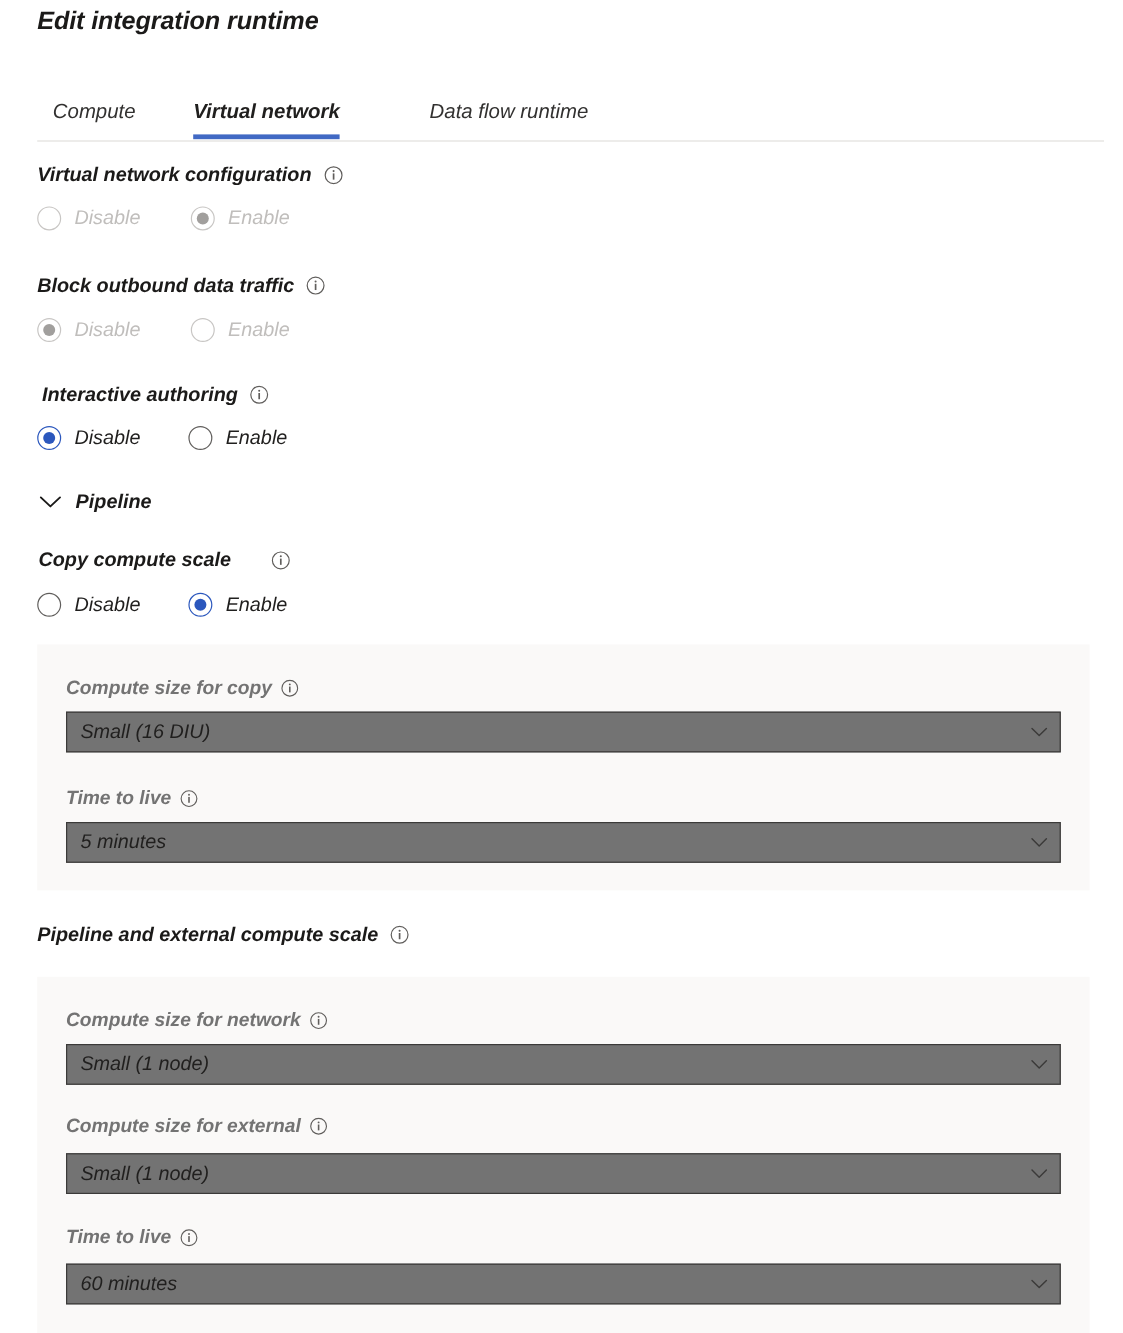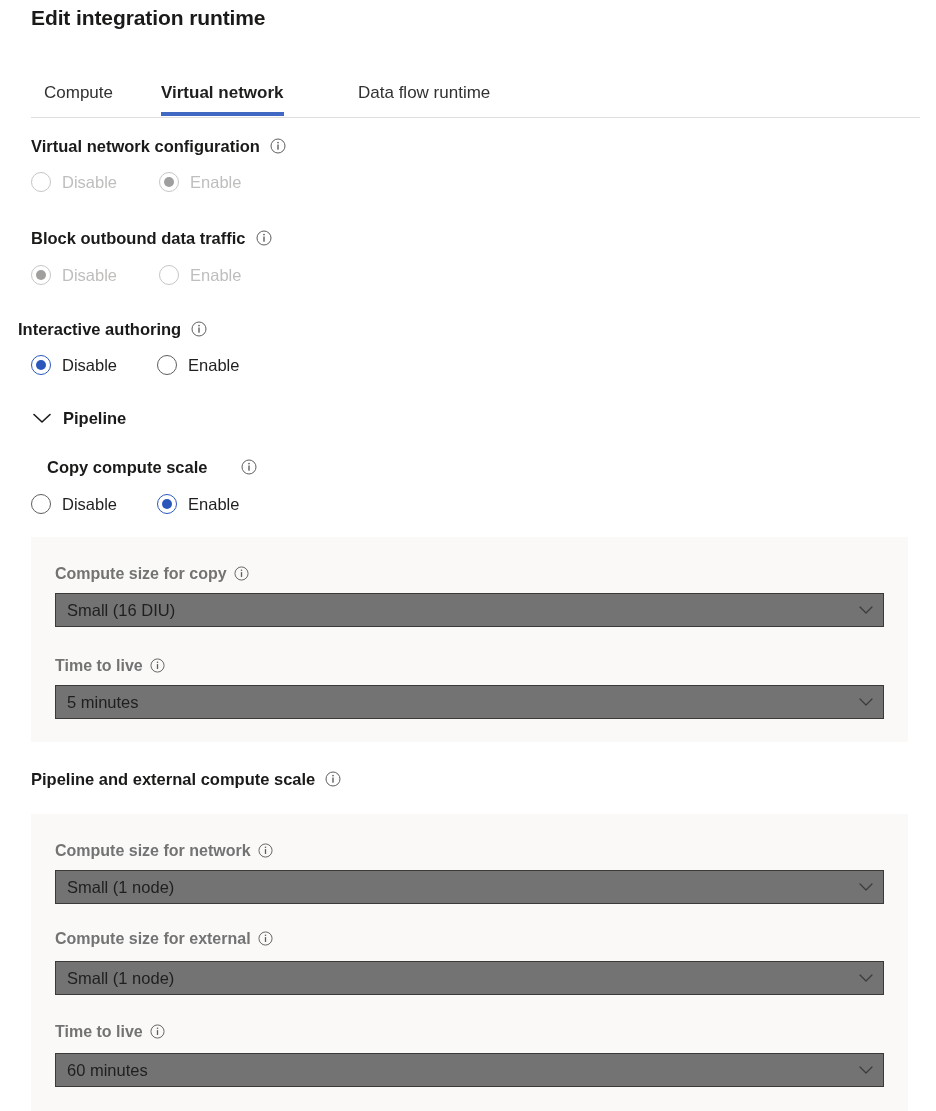--- a/index.html
+++ b/index.html
@@ -4,21 +4,21 @@
 <style>
   * { box-sizing: border-box; }
   html, body {
     margin: 0; padding: 0;
     width: 936px; height: 1111px;
     background: #ffffff;
     font-family: "Liberation Sans", sans-serif;
     color: #201f1e;
     overflow: hidden;
   }
-  .page { position: relative; width: 936px; height: 832px; }
+  .page { position: relative; width: 936px; height: 832px; font-style: italic; }
 
   
   .page-title {
     position: absolute;
     left: 31px; top: 6px;
     font-size: 21px;
     font-weight: 700;
     letter-spacing: -0.1px;
     color: #1b1a19;
   }
@@ -237,21 +237,21 @@
     <div class="radio-opt" style="margin-right:42px;">
       <span class="radio-mark dis checked"></span>
       <span class="radio-text dis">Disable</span>
     </div>
     <div class="radio-opt">
       <span class="radio-mark dis"></span>
       <span class="radio-text dis">Enable</span>
     </div>
   </div>
 
-  <div class="field-label abs" style="left:18px; top:320px;">
+  <div class="field-label abs" style="left:35px; top:320px;">
     <span>Interactive authoring</span>
     <span class="info">
       <svg width="16" height="16" viewBox="0 0 16 16">
           <circle cx="8" cy="8" r="7" fill="none" stroke="#605e5c" stroke-width="1"></circle>
           <circle cx="8" cy="4.6" r="0.85" fill="#605e5c"></circle>
           <rect x="7.3" y="6.5" width="1.4" height="5.2" fill="#605e5c"></rect>
         </svg>
     </span>
   </div>
   <div class="radio-row abs" style="left:31px; top:355px;">
@@ -267,21 +267,21 @@
 
   <div class="advanced abs" style="left:31px; top:407px;">
     <span class="chev-wrap">
       <svg width="18" height="11" viewBox="0 0 18 11">
           <path d="M1 1.5 L9 9 L17 1.5" fill="none" stroke="#1b1a19" stroke-width="1.6" stroke-linecap="round" stroke-linejoin="round"></path>
         </svg>
     </span>
     <span class="advanced-label">Pipeline</span>
   </div>
 
-  <div class="field-label abs" style="left:47px; top:458px;gap:24px;">
+  <div class="field-label abs" style="left:32px; top:458px;gap:24px;">
     <span>Copy compute scale</span>
     <span class="info">
       <svg width="16" height="16" viewBox="0 0 16 16">
           <circle cx="8" cy="8" r="7" fill="none" stroke="#605e5c" stroke-width="1"></circle>
           <circle cx="8" cy="4.6" r="0.85" fill="#605e5c"></circle>
           <rect x="7.3" y="6.5" width="1.4" height="5.2" fill="#605e5c"></rect>
         </svg>
     </span>
   </div>
   <div class="radio-row abs" style="left:31px; top:494px;">

